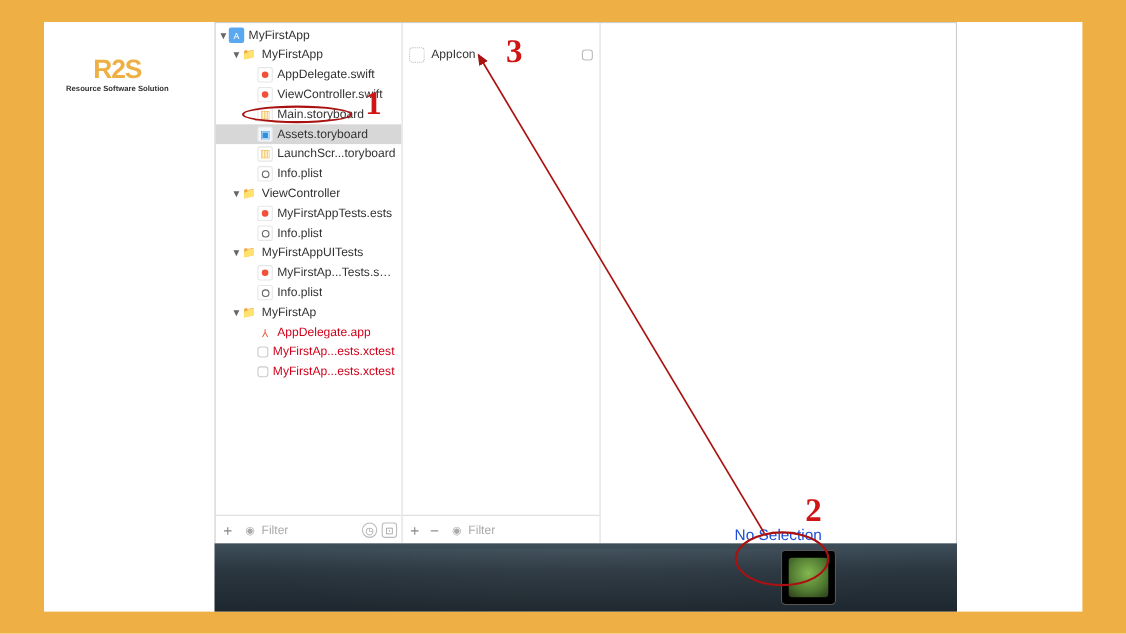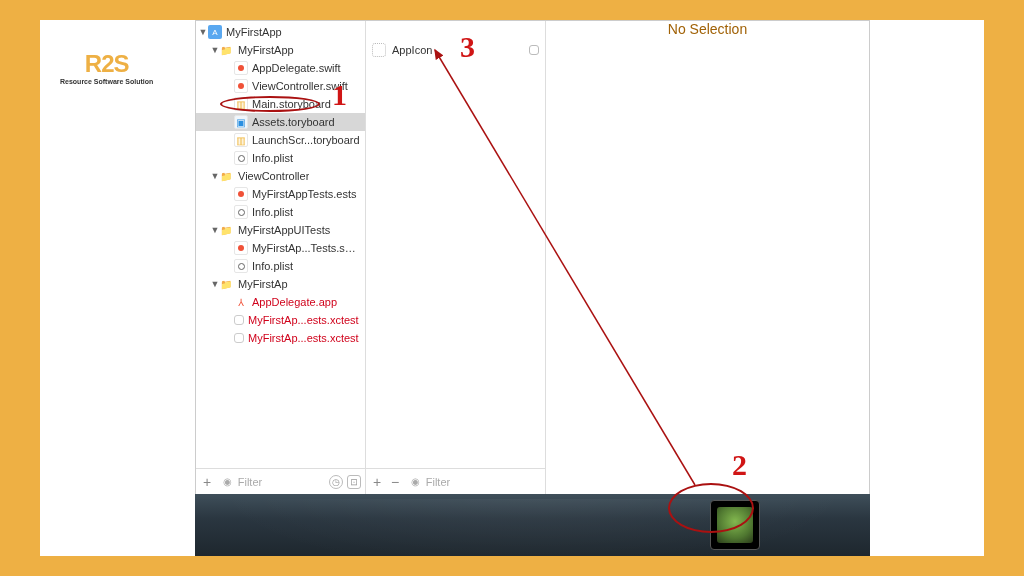--- a/index.html
+++ b/index.html
@@ -121,22 +121,22 @@
   .asset-items { flex:1; padding-top:2px;margin-top:18px;}
   .asset-row {
     display:flex; align-items:center; height:18px; padding: 0 6px;
   }
   .asset-row .aicon { width:14px;height:14px;margin-right:6px;display:flex;align-items:center;justify-content:center;}
   .asset-row .badge { margin-left:auto; color:#999; border:1px solid #bbb; border-radius:3px; width:10px;height:10px;}
   .aicon-appicon { border:1px dotted #bbb; border-radius:3px;}
   .aicon-image { background:#444; width:10px; height:8px; border-radius:1px;}
   .detail {
     flex:1;
-    display:flex; align-items:flex-start; justify-content:center;
-    color:#a16207; font-size:14px;
+    display:flex; align-items:flex-end; justify-content:center;
+    color:#1d4ed8; font-size:14px;
   }
   .dock-strip {
     position: absolute;
     left: 155px;
     bottom: 0;
     width: 675px;
     height: 62px;
     background: linear-gradient(to bottom, #3f4f5a 0%, #2a3640 40%, #1e272e 100%);
     overflow:hidden;
   }

